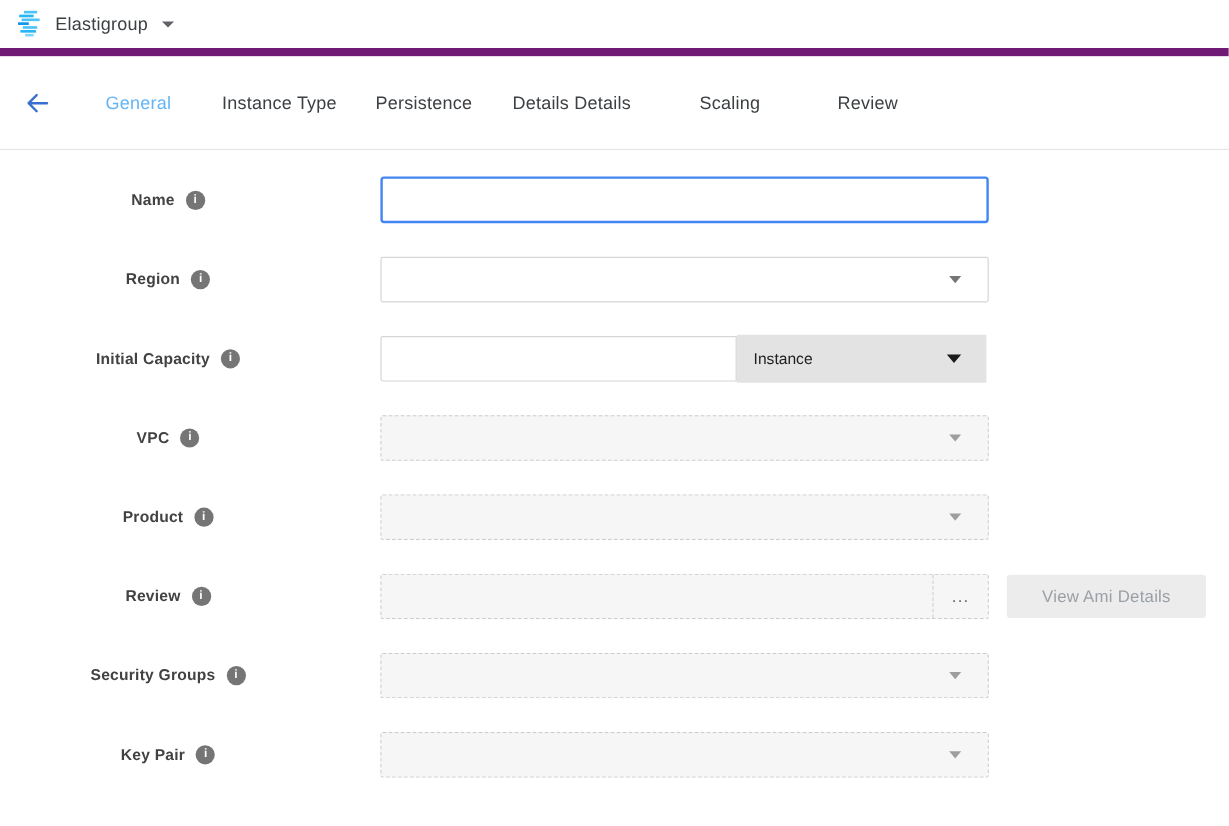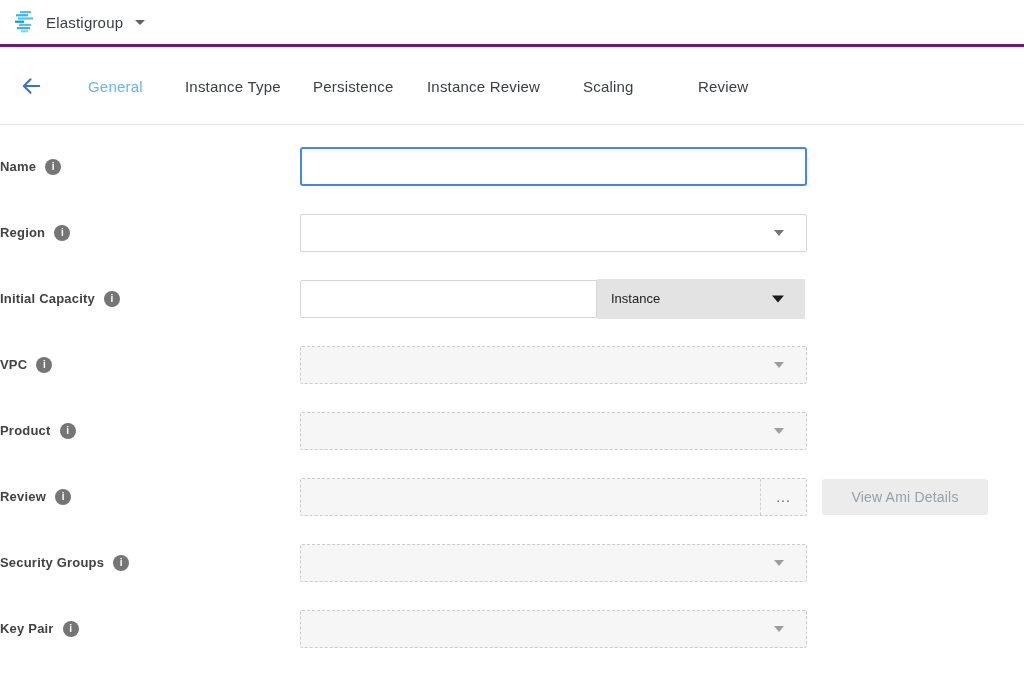--- a/index.html
+++ b/index.html
@@ -1,46 +1,46 @@
 <!DOCTYPE html>
 <html><head>
 <meta charset="utf-8">
 <style>
   * { margin:0; padding:0; box-sizing:border-box; }
   html,body { width:1024px; height:688px; background:#ffffff;
     font-family:"Liberation Sans", sans-serif; overflow:hidden; }
 
   
-  .topbar { height:47px; border-bottom:3px solid #701a75;
+  .topbar { height:47px; border-bottom:7px solid #701a75;
     display:flex; align-items:center; padding:0 13px; background:#fff; }
   .brand { display:flex; align-items:center; gap:9px; cursor:pointer; }
   .brand-name { font-size:15px; color:#3c4043; letter-spacing:.2px; }
   .caret-dark { width:0; height:0; margin-left:3px;
     border-left:5px solid transparent; border-right:5px solid transparent;
     border-top:5px solid #5f6368; }
 
   
   .tabbar { position:relative; height:78px; border-bottom:1px solid #e5e5e5; background:#fff; }
   .back-btn { position:absolute; left:18px; top:50%; transform:translateY(-50%);
     background:none; border:none; cursor:pointer; line-height:0; padding:2px; }
   .tab { position:absolute; top:50%; transform:translateY(-50%);
     font-size:15px; color:#3c4043; cursor:pointer; letter-spacing:.2px; white-space:nowrap; }
   .tab.active { color:#64b5f6;text-align:center; }
   .t0{left:88px}.t1{left:185px}.t2{left:313px}.t3{left:427px}.t4{left:583px}.t5{left:698px}
 
   
   .form { padding-top:22px; }
   .row { display:flex; align-items:center; height:39px; margin-bottom:27px; }
-  .label-col { width:280px; flex-shrink:0; display:flex; justify-content:flex-start;
+  .label-col { width:280px; flex-shrink:0; display:flex; justify-content:center;
     align-items:center; gap:9px; }
   .field-label { font-size:13px; font-weight:bold; color:#424242; letter-spacing:.2px; }
   .info-icon { width:16px; height:16px; border-radius:50%; background:#757575;
     color:#fff; font-size:10px; font-weight:bold; font-style:normal;
     display:flex; align-items:center; justify-content:center; cursor:pointer; flex-shrink:0; }
-  .field-col { margin-left:20px; display:flex; align-items:center; }
+  .field-col { margin-left:37px; display:flex; align-items:center; }
 
   .txt-input { width:507px; height:39px; border:2px solid #4285f4; border-radius:3px;
     outline:none; padding:0 10px; font-size:14px; color:#333; background:#fff;
     font-family:inherit; }
 
   .select { position:relative; width:507px; height:38px; background:#fff;
     border:1px solid #d6d6d6; border-radius:2px; cursor:pointer; }
   .caret { position:absolute; right:22px; top:50%; transform:translateY(-50%);
     width:0; height:0; border-left:5px solid transparent;
     border-right:5px solid transparent; border-top:6px solid #757575; }
@@ -88,21 +88,21 @@
 
 <nav class="tabbar">
   <button class="back-btn">
     <svg width="23" height="23" viewBox="0 0 24 24">
       <path d="M20 12H4.5M11 5l-7 7 7 7" fill="none" stroke="#3b6fce" stroke-width="2.1" stroke-linecap="round" stroke-linejoin="round"></path>
     </svg>
   </button>
   <span class="tab active t0">General</span>
   <span class="tab t1">Instance Type</span>
   <span class="tab t2">Persistence</span>
-  <span class="tab t3">Instance Review</span>
+  <span class="tab t3">Details Details</span>
   <span class="tab t4">Scaling</span>
   <span class="tab t5">Review</span>
 </nav>
 
 <main class="form">
 
   <div class="row">
     <div class="label-col">
       <span class="field-label">Name</span>
       <i class="info-icon">i</i>

